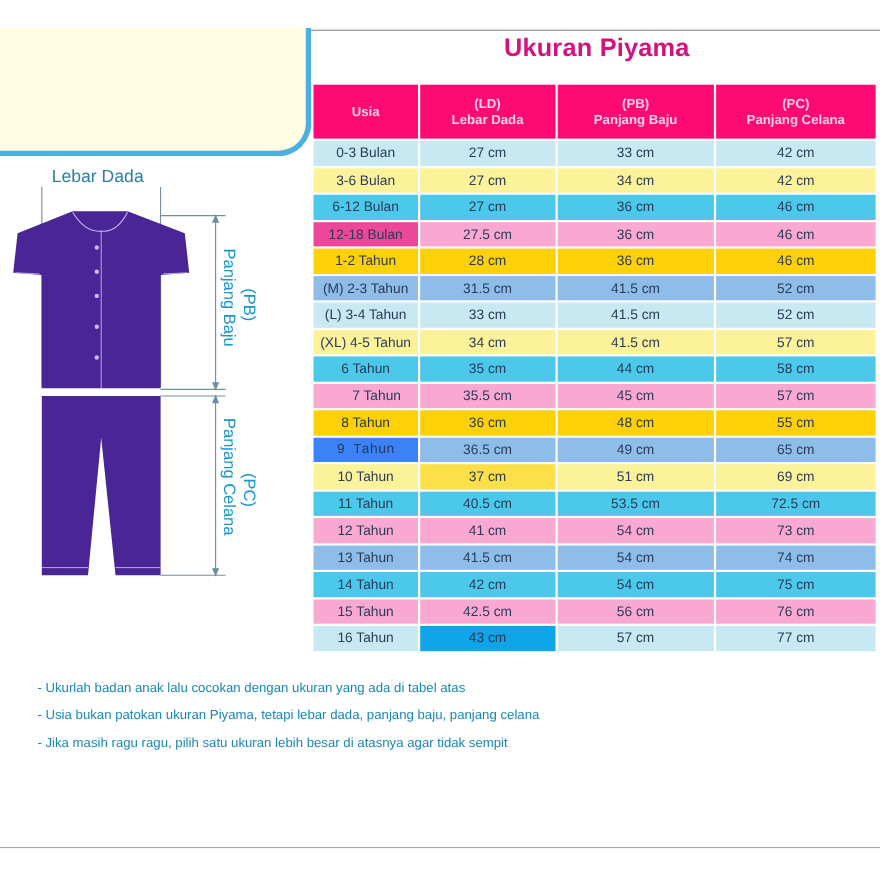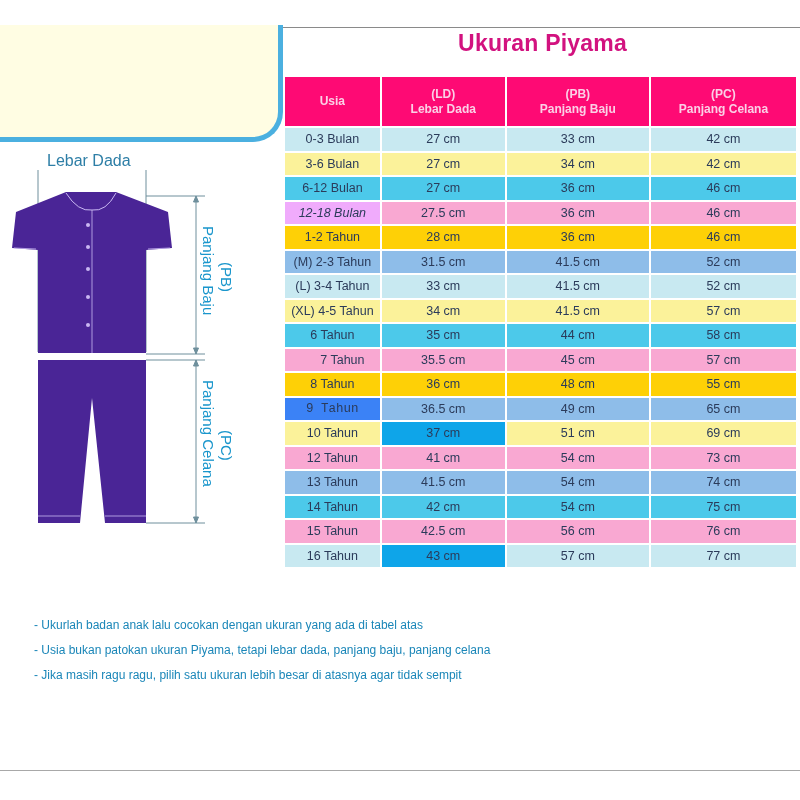--- a/index.html
+++ b/index.html
@@ -48,21 +48,21 @@
         <td style="background: rgb(251, 242, 154);">34 cm</td>
         <td style="background: rgb(251, 242, 154);">42 cm</td>
       </tr>
       <tr>
         <td class="age" style="background: rgb(76, 201, 234);">6-12 Bulan</td>
         <td style="background: rgb(76, 201, 234);">27 cm</td>
         <td style="background: rgb(76, 201, 234);">36 cm</td>
         <td style="background: rgb(76, 201, 234);">46 cm</td>
       </tr>
       <tr>
-        <td class="age" style="background: #f0abfc; font-style: italic;">12-18 Bulan</td>
+        <td class="age" style="background: #ec4899;">12-18 Bulan</td>
         <td style="background: rgb(249, 168, 210);">27.5 cm</td>
         <td style="background: rgb(249, 168, 210);">36 cm</td>
         <td style="background: rgb(249, 168, 210);">46 cm</td>
       </tr>
       <tr>
         <td class="age" style="background: rgb(254, 208, 6);">1-2 Tahun</td>
         <td style="background: rgb(254, 208, 6);">28 cm</td>
         <td style="background: rgb(254, 208, 6);">36 cm</td>
         <td style="background: rgb(254, 208, 6);">46 cm</td>
       </tr>
@@ -103,23 +103,29 @@
         <td style="background: rgb(254, 208, 6);">55 cm</td>
       </tr>
       <tr>
         <td class="age" style="background: #3b82f6; font-family: Liberation Mono, monospace;">9 Tahun</td>
         <td style="background: rgb(142, 189, 233);">36.5 cm</td>
         <td style="background: rgb(142, 189, 233);">49 cm</td>
         <td style="background: rgb(142, 189, 233);">65 cm</td>
       </tr>
       <tr>
         <td class="age" style="background: rgb(251, 242, 154);">10 Tahun</td>
-        <td style="background: #0ea5e9;">37 cm</td>
+        <td style="background: #fde047;">37 cm</td>
         <td style="background: rgb(251, 242, 154);">51 cm</td>
         <td style="background: rgb(251, 242, 154);">69 cm</td>
+      </tr>
+      <tr>
+        <td class="age" style="background: rgb(76, 201, 234);">11 Tahun</td>
+        <td style="background: rgb(76, 201, 234);">40.5 cm</td>
+        <td style="background: rgb(76, 201, 234);">53.5 cm</td>
+        <td style="background: rgb(76, 201, 234);">72.5 cm</td>
       </tr>
       <tr>
         <td class="age" style="background: rgb(249, 168, 210);">12 Tahun</td>
         <td style="background: rgb(249, 168, 210);">41 cm</td>
         <td style="background: rgb(249, 168, 210);">54 cm</td>
         <td style="background: rgb(249, 168, 210);">73 cm</td>
       </tr>
       <tr>
         <td class="age" style="background: rgb(142, 189, 233);">13 Tahun</td>
         <td style="background: rgb(142, 189, 233);">41.5 cm</td>

